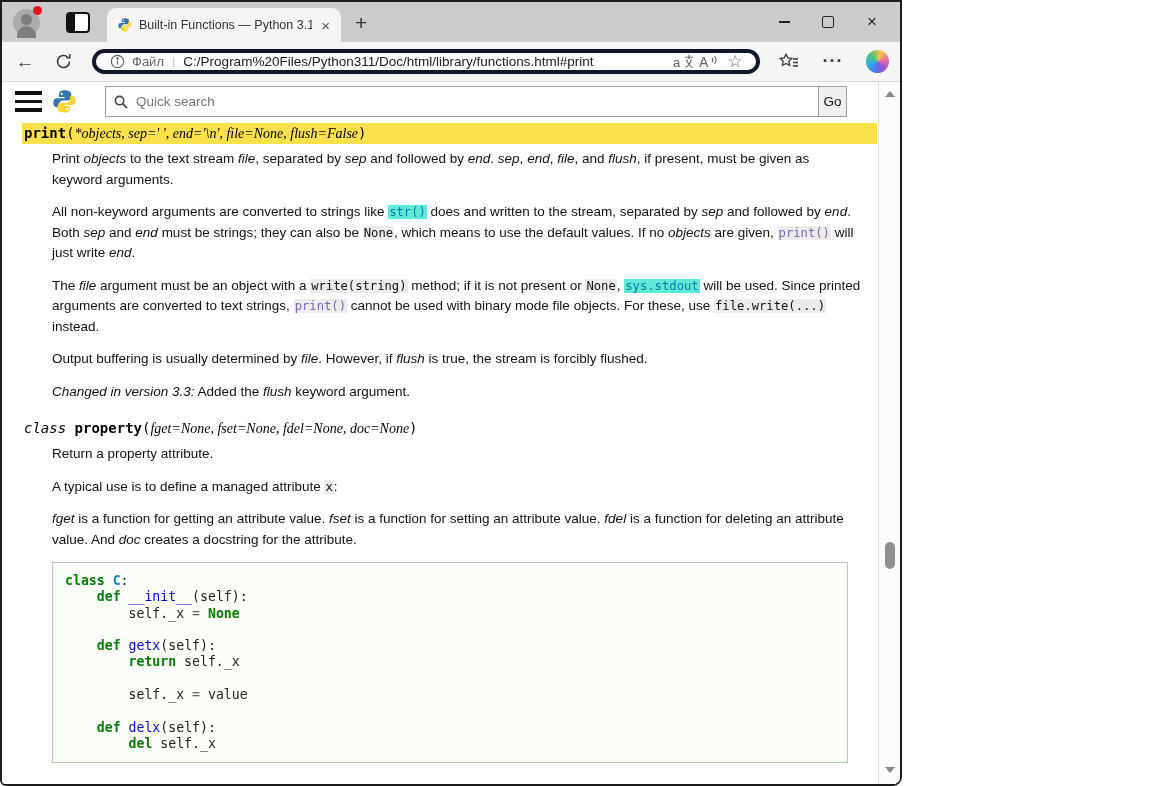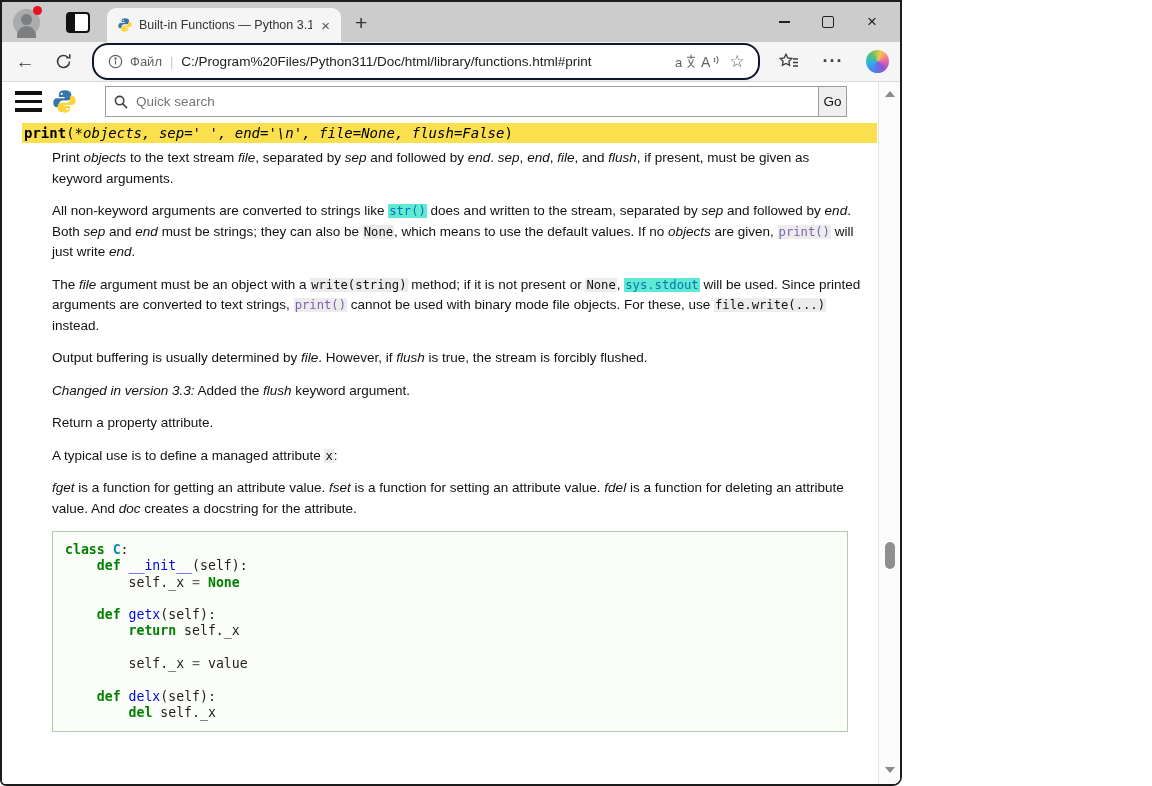--- a/index.html
+++ b/index.html
@@ -26,21 +26,21 @@
   .winctl{width:44px;height:40px;display:flex;align-items:center;justify-content:center;cursor:pointer;color:#222;}
   .winctl .min-glyph{width:11px;height:1.5px;background:#222;}
   .winctl .max-glyph{width:10px;height:10px;border:1.4px solid #222;border-radius:2px;}
   .winctl.closew{font-size:17px;margin-right:6px;}
 
   
   .toolbar{height:39px;background:#f5f5f5;display:flex;align-items:center;flex:0 0 auto;
            border-bottom:1px solid #dadada;}
   .nav-btn{width:30px;height:30px;display:flex;align-items:center;justify-content:center;color:#3c3c3c;
            font-size:19px;cursor:pointer;margin-left:8px;}
-  .pill{height:37px;background:#fff;border:2px solid #0f172a;border-radius:16px;display:flex;align-items:center;
+  .pill{height:25px;background:#fff;border:4px solid #0f172a;border-radius:16px;display:flex;align-items:center;
         margin-left:14px;width:668px;box-sizing:border-box;padding:0 8px 0 12px;box-shadow:0 1px 2px rgba(0,0,0,.05);}
   .pill .prefix{font-size:13px;color:#5f6368;margin-left:6px;}
   .pill .sep{color:#c8c8c8;margin:0 8px;font-size:13px;}
   .pill .url{font-size:13.5px;color:#202124;white-space:nowrap;overflow:hidden;flex:1;}
   .pill-icon{display:flex;align-items:center;justify-content:center;width:26px;height:26px;cursor:pointer;color:#5f6368;}
   .star-glyph{font-size:17px;color:#5f6368;}
   .tb-icon{display:flex;align-items:center;justify-content:center;width:30px;height:30px;margin-left:14px;cursor:pointer;color:#444;}
   .more-dots{font-size:18px;letter-spacing:1px;color:#3c3c3c;font-weight:bold;}
   .copilot{width:23px;height:23px;border-radius:50%;
            background:conic-gradient(from 200deg,#4e7de9,#2db3e8,#57c16c,#f4c84e,#ee6a9f,#8d55d9,#4e7de9);}
@@ -72,21 +72,21 @@
   dd p:first-child{margin-top:5px;}
 
   .seg-i{font-style:italic;}
   .seg-code{font-family:"DejaVu Sans Mono","Liberation Mono",monospace;font-size:12.2px;background:#ececec;padding:0 1px;}
   .seg-codelink{font-family:"DejaVu Sans Mono","Liberation Mono",monospace;font-size:12.2px;background:#5eead4;padding:0 1px;
                 color:#0f75b0;cursor:pointer;}
   .seg-codelink-visited{font-family:"DejaVu Sans Mono","Liberation Mono",monospace;font-size:12.2px;background:#ececec;padding:0 1px;
                 color:#7f61b3;cursor:pointer;}
   .seg-sig-name{font-weight:bold;color:#000;}
   .seg-sig-prename{font-style:italic;color:#000;}
-  .seg-sig-params{font-style:italic;color:#000;}
+  .seg-sig-params{font-style:italic;color:#000;font-family:Liberation Serif, serif;}
   .seg-sig-paren{color:#000;}
   .seg-k{color:#008000;font-weight:bold;}
   .seg-nc{color:#0e84b5;font-weight:bold;}
   .seg-nf{color:#0009dd;}
   .seg-o{color:#666;}
 
   .codeblock{margin:11px 13px 0 0;border:1px solid #b2ccab;background:#fbfdf8;
              font-family:"DejaVu Sans Mono","Liberation Mono",monospace;font-size:13.2px;
              padding:10px 12px;line-height:16.3px;color:#222;}
   .code-line{white-space:pre;}
@@ -227,20 +227,21 @@
         <div class="doc">
           <dl>
             <dt class="sig highlighted"><span class="seg-sig-name">print</span><span class="seg-sig-paren">(</span><span class="seg-sig-params">*objects, sep=' ', end='\n', file=None, flush=False</span><span class="seg-sig-paren">)</span></dt>
             <dd>
               <p><span>Print </span><span class="seg-i">objects</span><span> to the text stream </span><span class="seg-i">file</span><span>, separated by </span><span class="seg-i">sep</span><span> and followed by </span><span class="seg-i">end</span><span>. </span><span class="seg-i">sep</span><span>, </span><span class="seg-i">end</span><span>, </span><span class="seg-i">file</span><span>, and </span><span class="seg-i">flush</span><span>, if present, must be given as keyword arguments.</span></p>
               <p><span>All non-keyword arguments are converted to strings like </span><span class="seg-codelink">str()</span><span> does and written to the stream, separated by </span><span class="seg-i">sep</span><span> and followed by </span><span class="seg-i">end</span><span>. Both </span><span class="seg-i">sep</span><span> and </span><span class="seg-i">end</span><span> must be strings; they can also be </span><span class="seg-code">None</span><span>, which means to use the default values. If no </span><span class="seg-i">objects</span><span> are given, </span><span class="seg-codelink-visited">print()</span><span> will just write </span><span class="seg-i">end</span><span>.</span></p>
               <p><span>The </span><span class="seg-i">file</span><span> argument must be an object with a </span><span class="seg-code">write(string)</span><span> method; if it is not present or </span><span class="seg-code">None</span><span>, </span><span class="seg-codelink">sys.stdout</span><span> will be used. Since printed arguments are converted to text strings, </span><span class="seg-codelink-visited">print()</span><span> cannot be used with binary mode file objects. For these, use </span><span class="seg-code">file.write(...)</span><span> instead.</span></p>
               <p><span>Output buffering is usually determined by </span><span class="seg-i">file</span><span>. However, if </span><span class="seg-i">flush</span><span> is true, the stream is forcibly flushed.</span></p>
               <p><span class="seg-i">Changed in version 3.3:</span><span> Added the </span><span class="seg-i">flush</span><span> keyword argument.</span></p>
             </dd>
+            <dt class="sig second"><span class="seg-sig-prename">class </span><span class="seg-sig-name">property</span><span class="seg-sig-paren">(</span><span class="seg-sig-params">fget=None, fset=None, fdel=None, doc=None</span><span class="seg-sig-paren">)</span></dt>
             <dd>
               <p><span>Return a property attribute.</span></p>
               <p><span>A typical use is to define a managed attribute </span><span class="seg-code">x</span><span>:</span></p>
               <p><span class="seg-i">fget</span><span> is a function for getting an attribute value. </span><span class="seg-i">fset</span><span> is a function for setting an attribute value. </span><span class="seg-i">fdel</span><span> is a function for deleting an attribute value. And </span><span class="seg-i">doc</span><span> creates a docstring for the attribute.</span></p>
               <div class="codeblock">
                   <div class="code-line"><span class="seg-k">class</span><span> </span><span class="seg-nc">C</span><span>:</span></div>
                   <div class="code-line"><span>    </span><span class="seg-k">def</span><span> </span><span class="seg-nf">__init__</span><span>(self):</span></div>
                   <div class="code-line"><span>        self._x </span><span class="seg-o">=</span><span> </span><span class="seg-k">None</span></div>
                   <div class="code-line">&nbsp;</div>
                   <div class="code-line"><span>    </span><span class="seg-k">def</span><span> </span><span class="seg-nf">getx</span><span>(self):</span></div>

